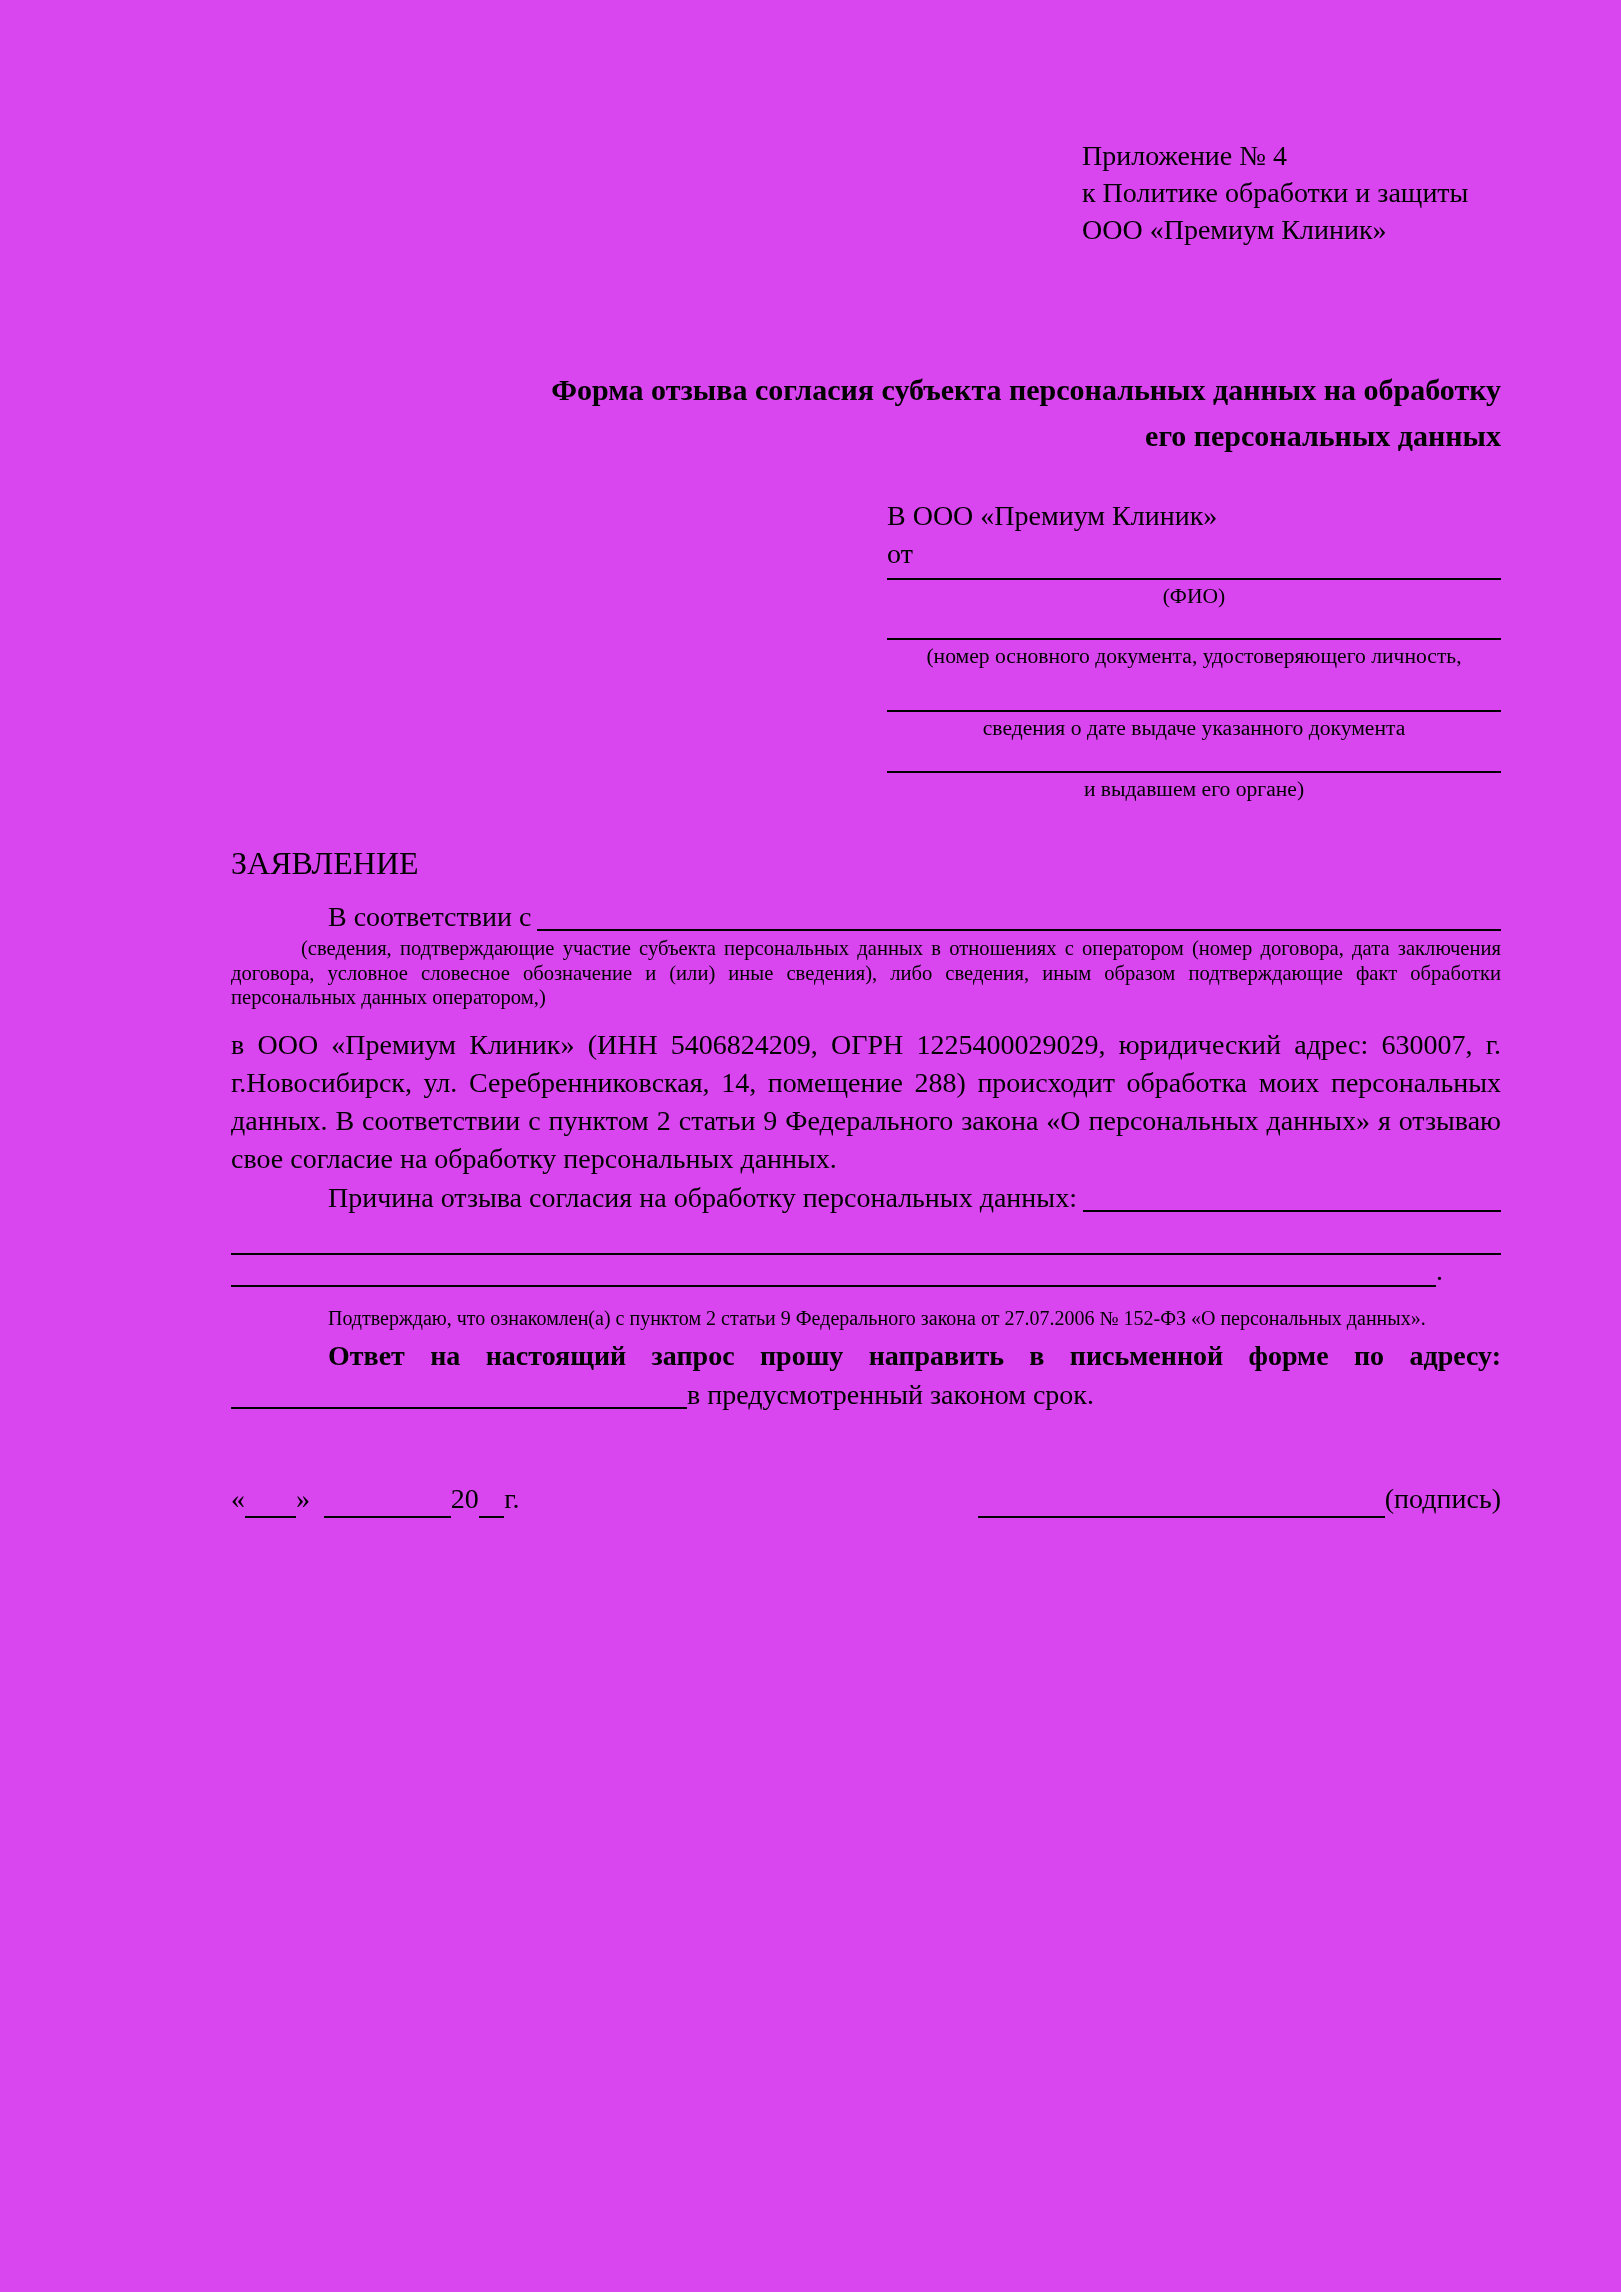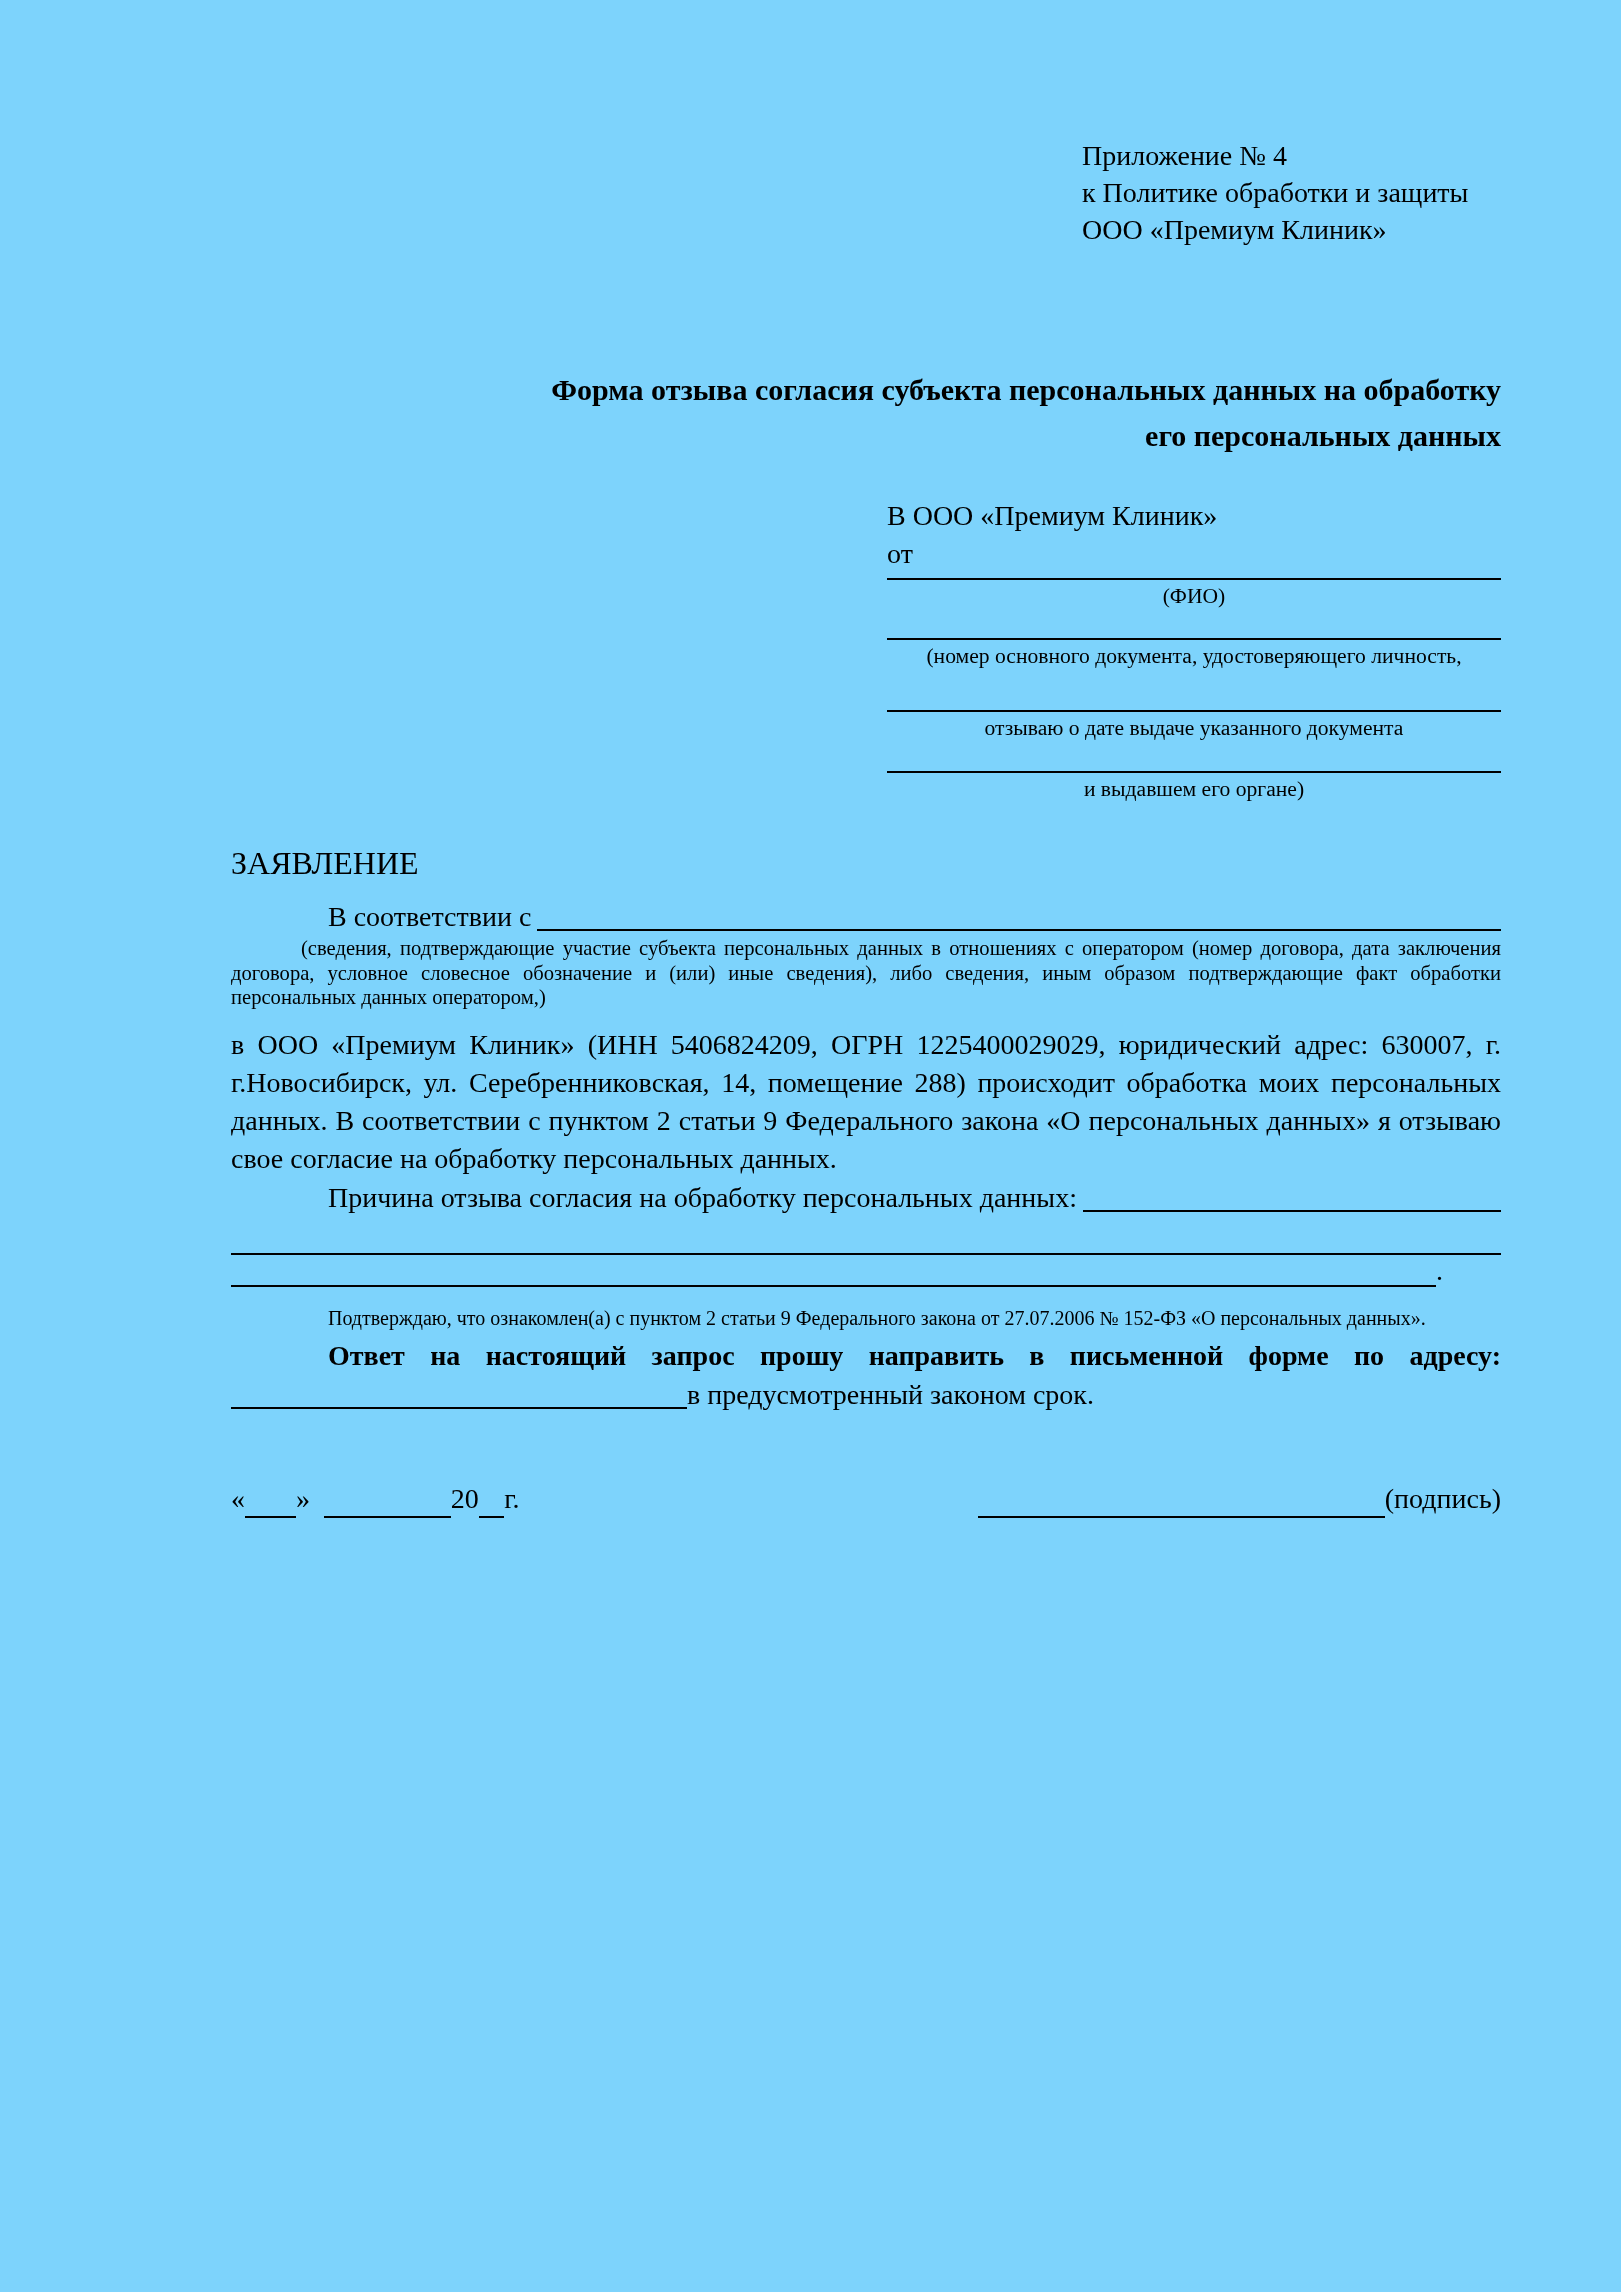--- a/index.html
+++ b/index.html
@@ -1,19 +1,19 @@
 <!DOCTYPE html>
 <html><head>
 <meta charset="utf-8">
 <style>
   html, body { margin: 0; padding: 0; background: #ffffff; }
   .page {
     width: 1621px;
     height: 2293px;
-    background: #7dd3fc;
+    background: #d946ef;
     color: #000000;
     font-family: "Liberation Serif", "DejaVu Serif", serif;
     position: relative;
     overflow: hidden;
     box-sizing: border-box;
     padding: 137px 76px 0 231px;
   }
   .content { width: 1270px; }
 
   
@@ -175,21 +175,21 @@
       <div>В ООО «Премиум Клиник»</div>
       <div>от</div>
 
       <div class="fline fl-1"></div>
       <div class="fcaption">(ФИО)</div>
 
       <div class="fline fl-2"></div>
       <div class="fcaption">(номер основного документа, удостоверяющего личность,</div>
 
       <div class="fline fl-3"></div>
-      <div class="fcaption">отзываю о дате выдаче указанного документа</div>
+      <div class="fcaption">сведения о дате выдаче указанного документа</div>
 
       <div class="fline fl-4"></div>
       <div class="fcaption">и выдавшем его органе)</div>
     </div>
 
     <div class="statement-heading">ЗАЯВЛЕНИЕ</div>
 
     <div class="intro-row">
       <span class="intro-label">В соответствии с</span>
       <span class="fill-line"></span>

